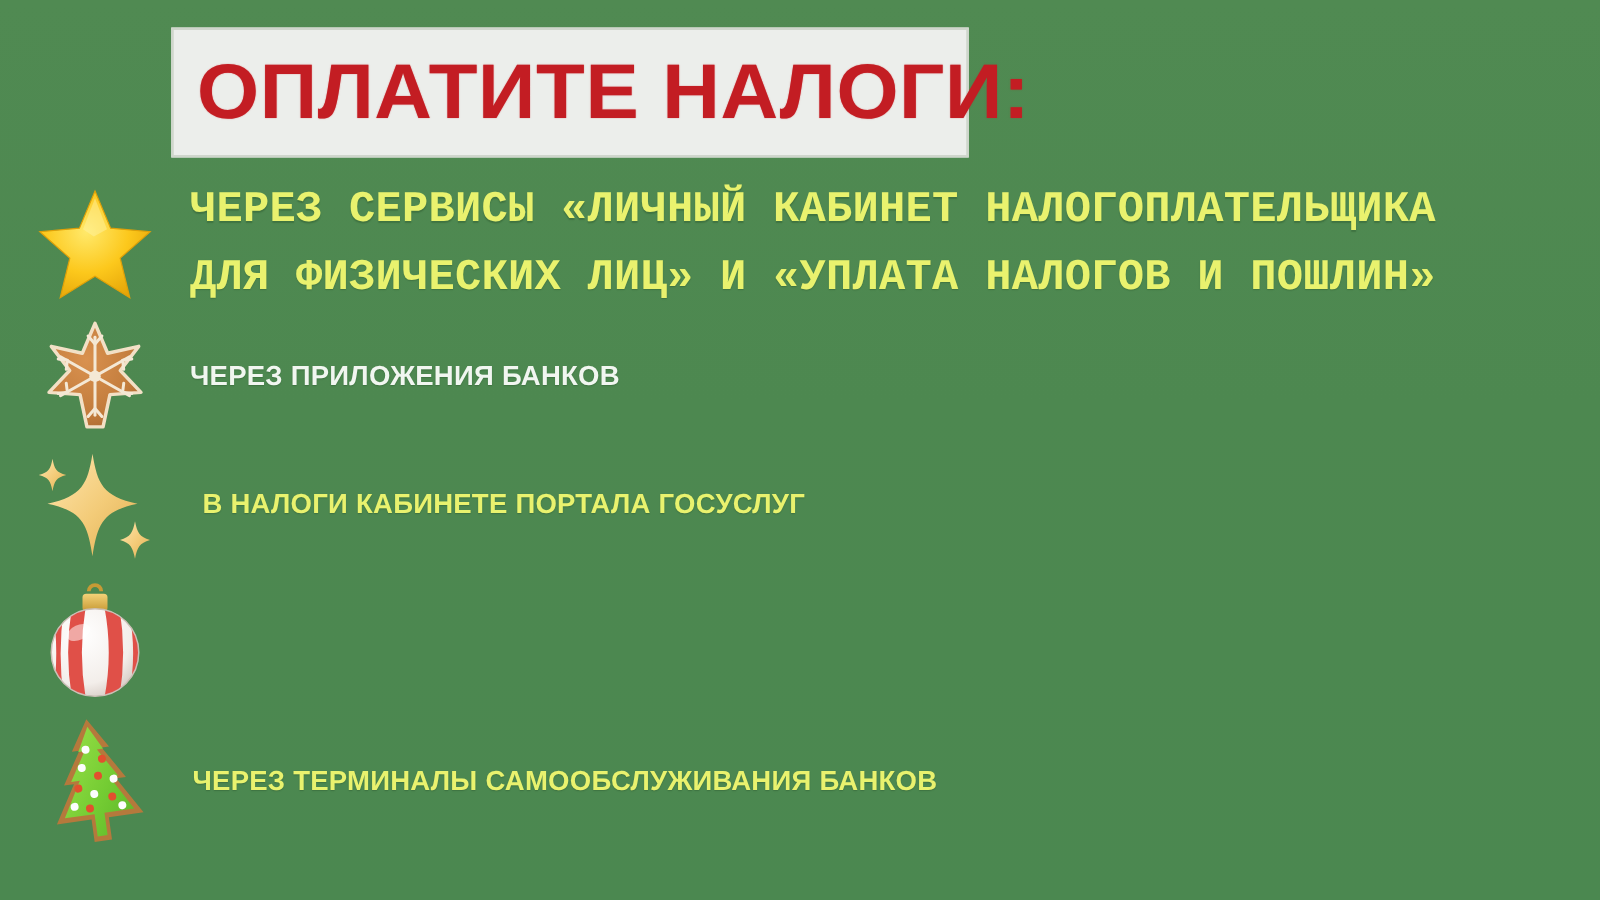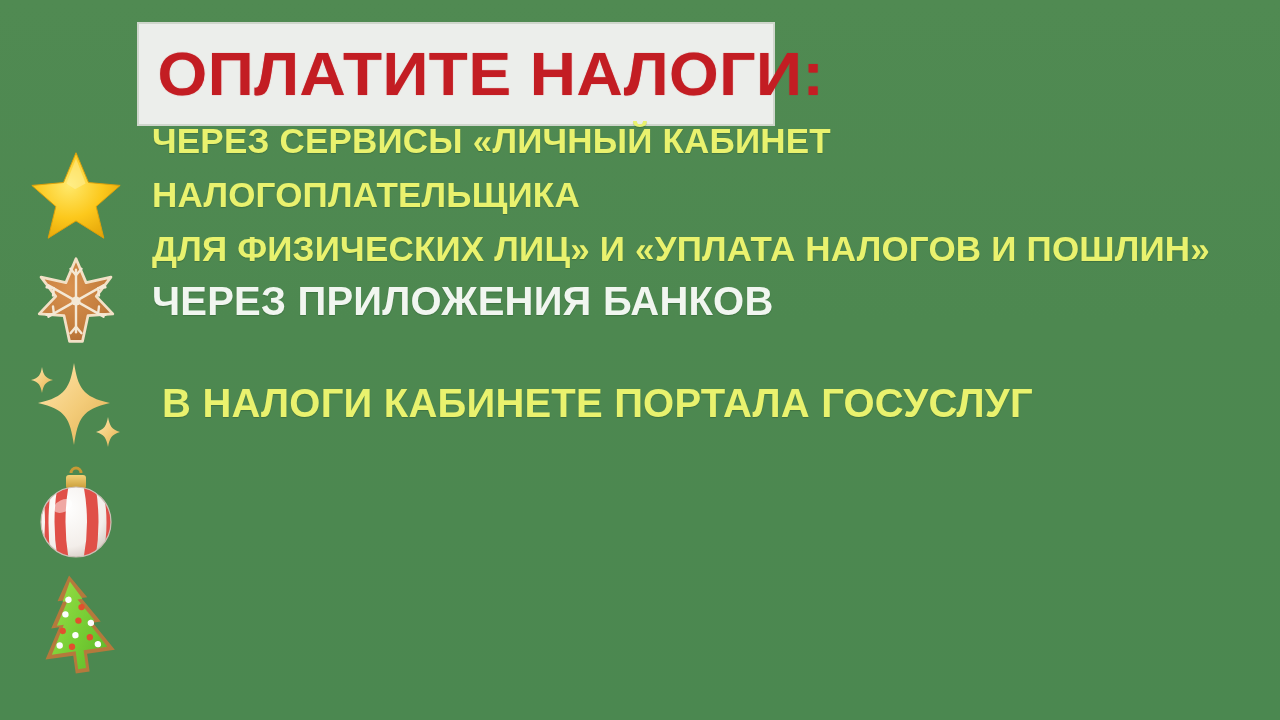--- a/index.html
+++ b/index.html
@@ -75,24 +75,24 @@
   }
   .row-text {
     font-weight: bold;
     letter-spacing: 0.2px;
     white-space: pre-line;
   }
   .t-yellow { color: #e9f26e; text-shadow: 0 1px 1px rgba(20,50,20,0.25); }
   .t-white  { color: #f1f6f0; text-shadow: 0 1px 1px rgba(20,50,20,0.25); }
 
   .sz-2line { font-size: 35px; line-height: 54px; }
-  .sz-1line { font-size: 40px; line-height: 40px; }
-
-  
-  #row-0 { top: 12px;  height: 110px; }
+  .sz-1line { font-size: 22px; line-height: 40px; }
+
+  
+  #row-0 { top: 12px;  height: 110px; font-family: Liberation Mono, monospace; }
   #row-1 { top: 126px; height: 94px;  }
   #row-2 { top: 222px; height: 106px; }
   #row-3 { top: 330px; height: 110px; }
   #row-4 { top: 442px; height: 110px; }
 
   #row-2 .text-cell { padding-left: 10px; }
   #row-4 .text-cell { padding-left: 2px; }
 
   
   .ic { display:block; }
@@ -239,16 +239,19 @@
               <circle cx="33" cy="56" r="3.2" fill="#e2502e"></circle>
               <circle cx="45" cy="62" r="3.2" fill="#fdfdfd"></circle>
               <circle cx="59" cy="66" r="3.2" fill="#e2502e"></circle>
               <circle cx="28" cy="70" r="3.2" fill="#fdfdfd"></circle>
               <circle cx="40" cy="73" r="3.2" fill="#e2502e"></circle>
               <circle cx="66" cy="74" r="3.2" fill="#fdfdfd"></circle>
             </g>
           </g>
         </svg>
       </div>
+      <div class="text-cell">
+        <div class="row-text sz-1line t-yellow">ЧЕРЕЗ ТЕРМИНАЛЫ САМООБСЛУЖИВАНИЯ БАНКОВ</div>
+      </div>
     </div>
 
   </div>
 </div>
 
 </body></html>

